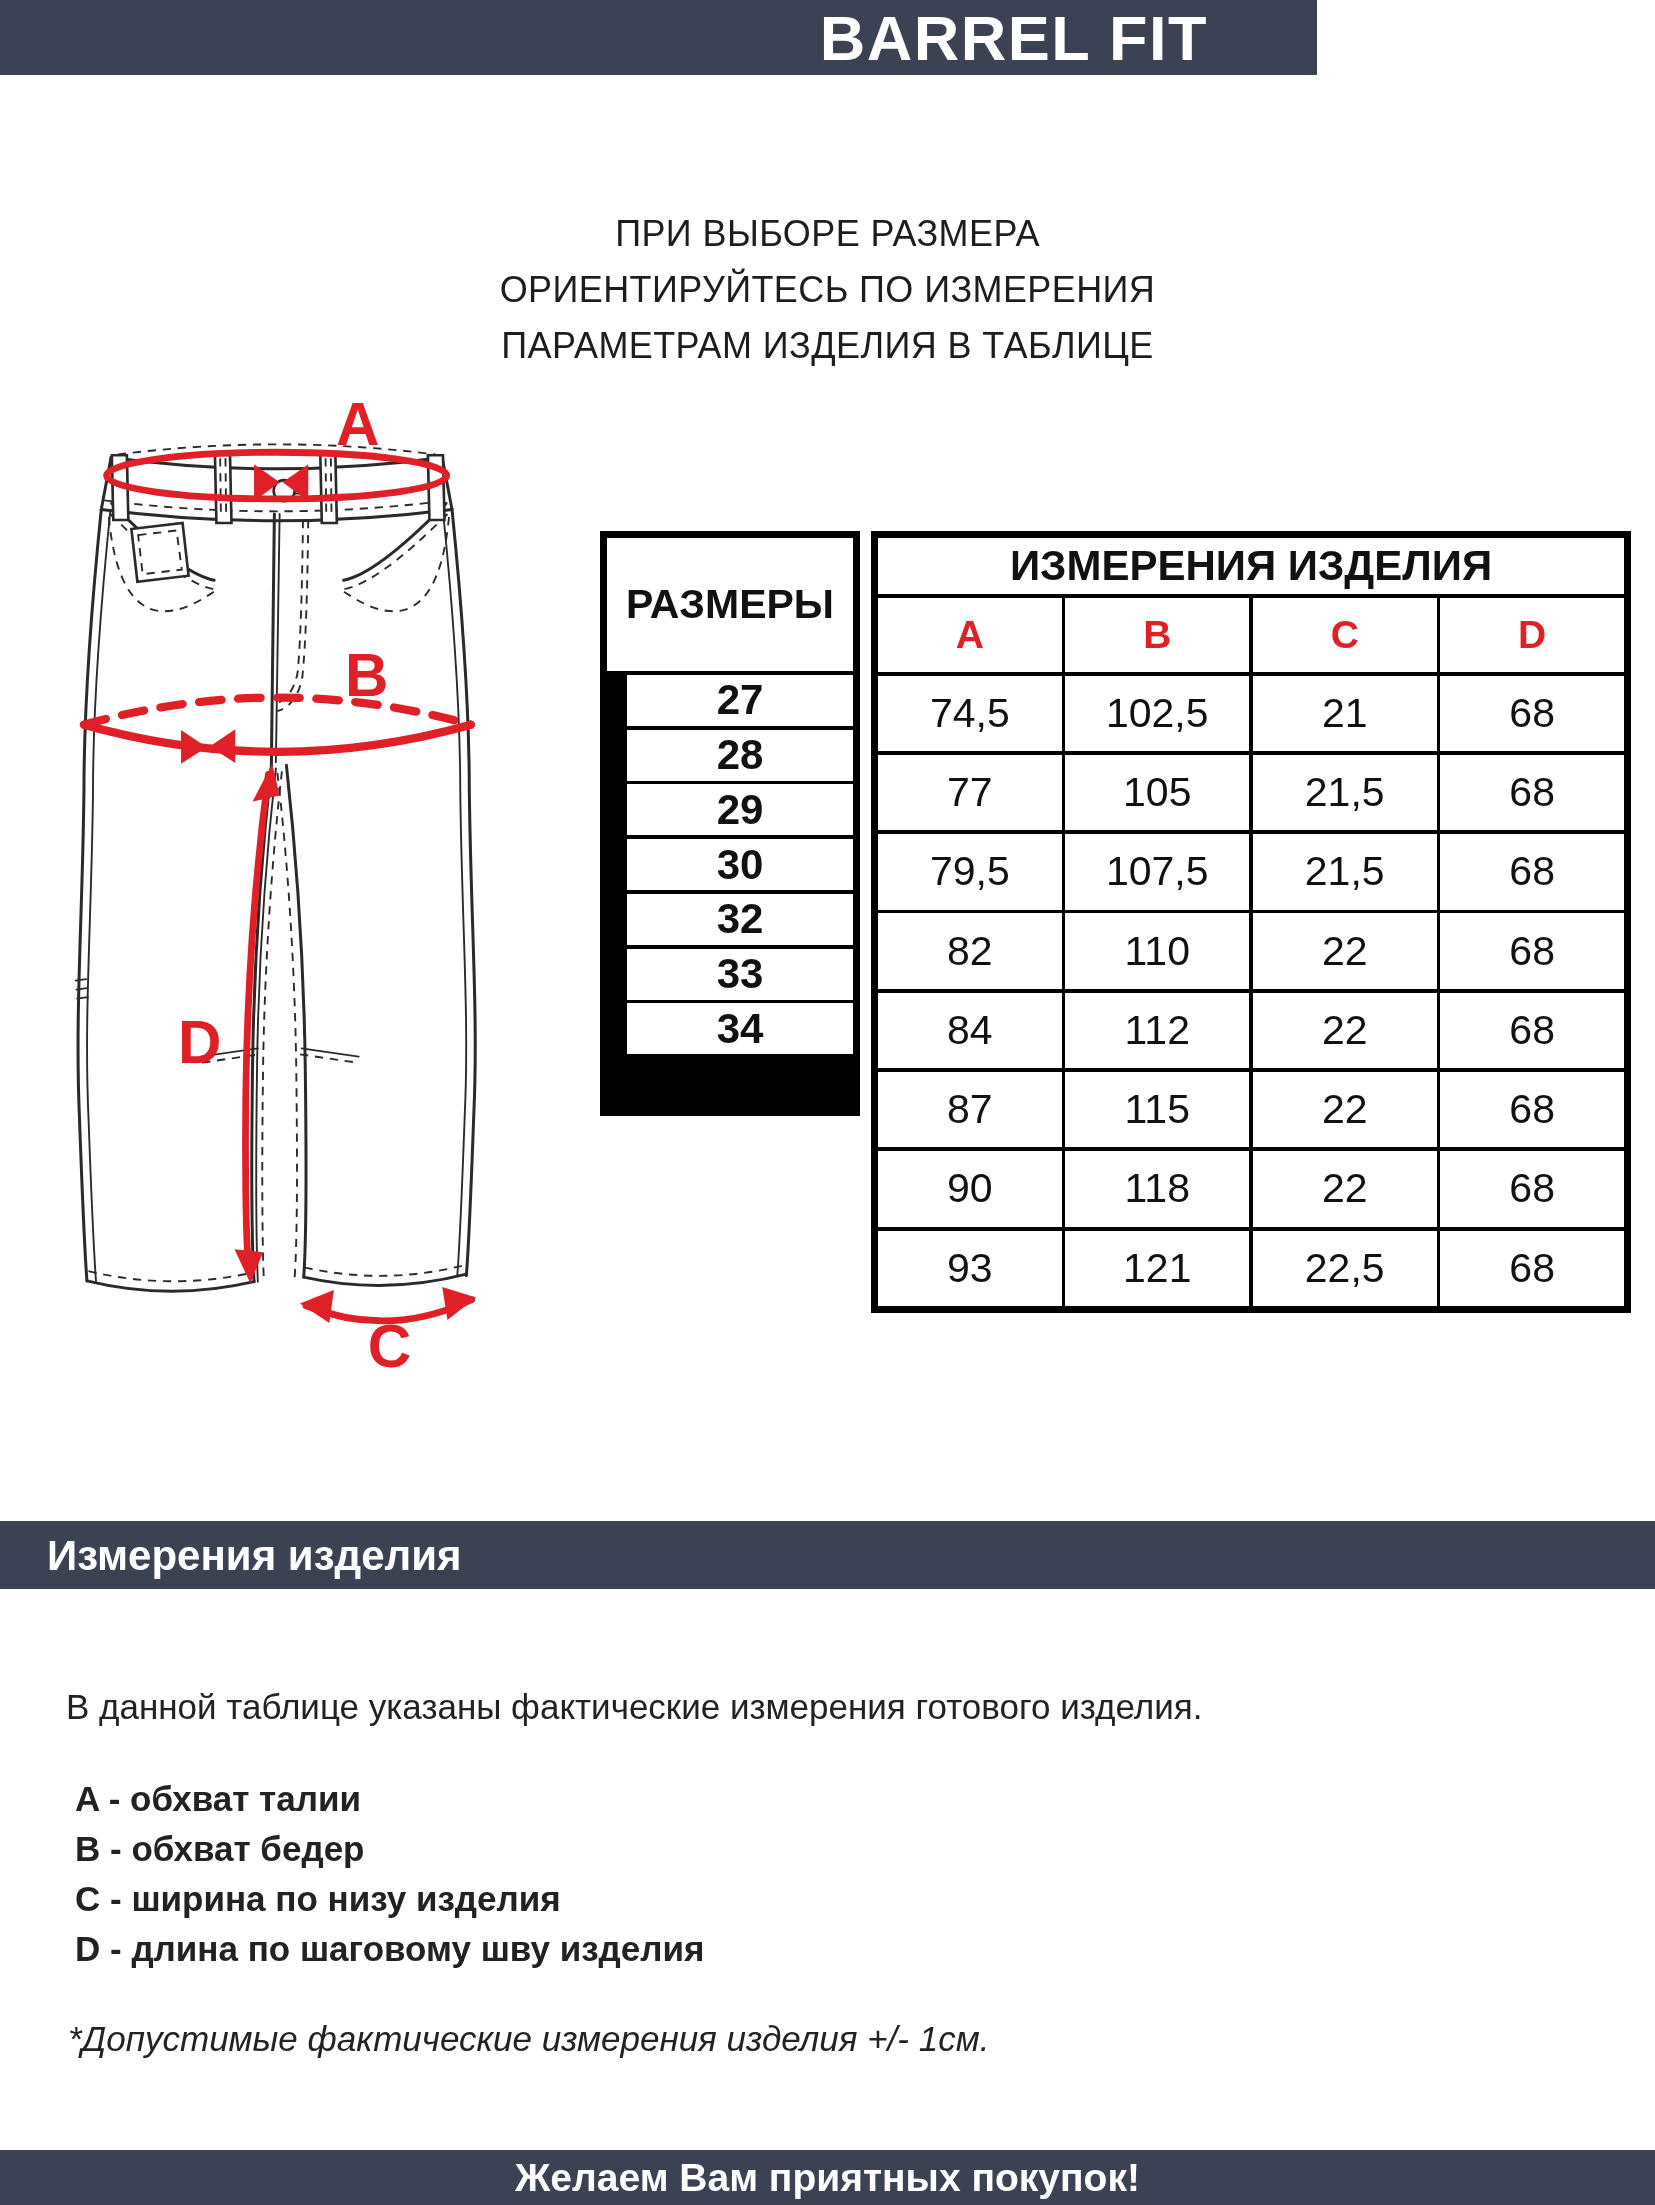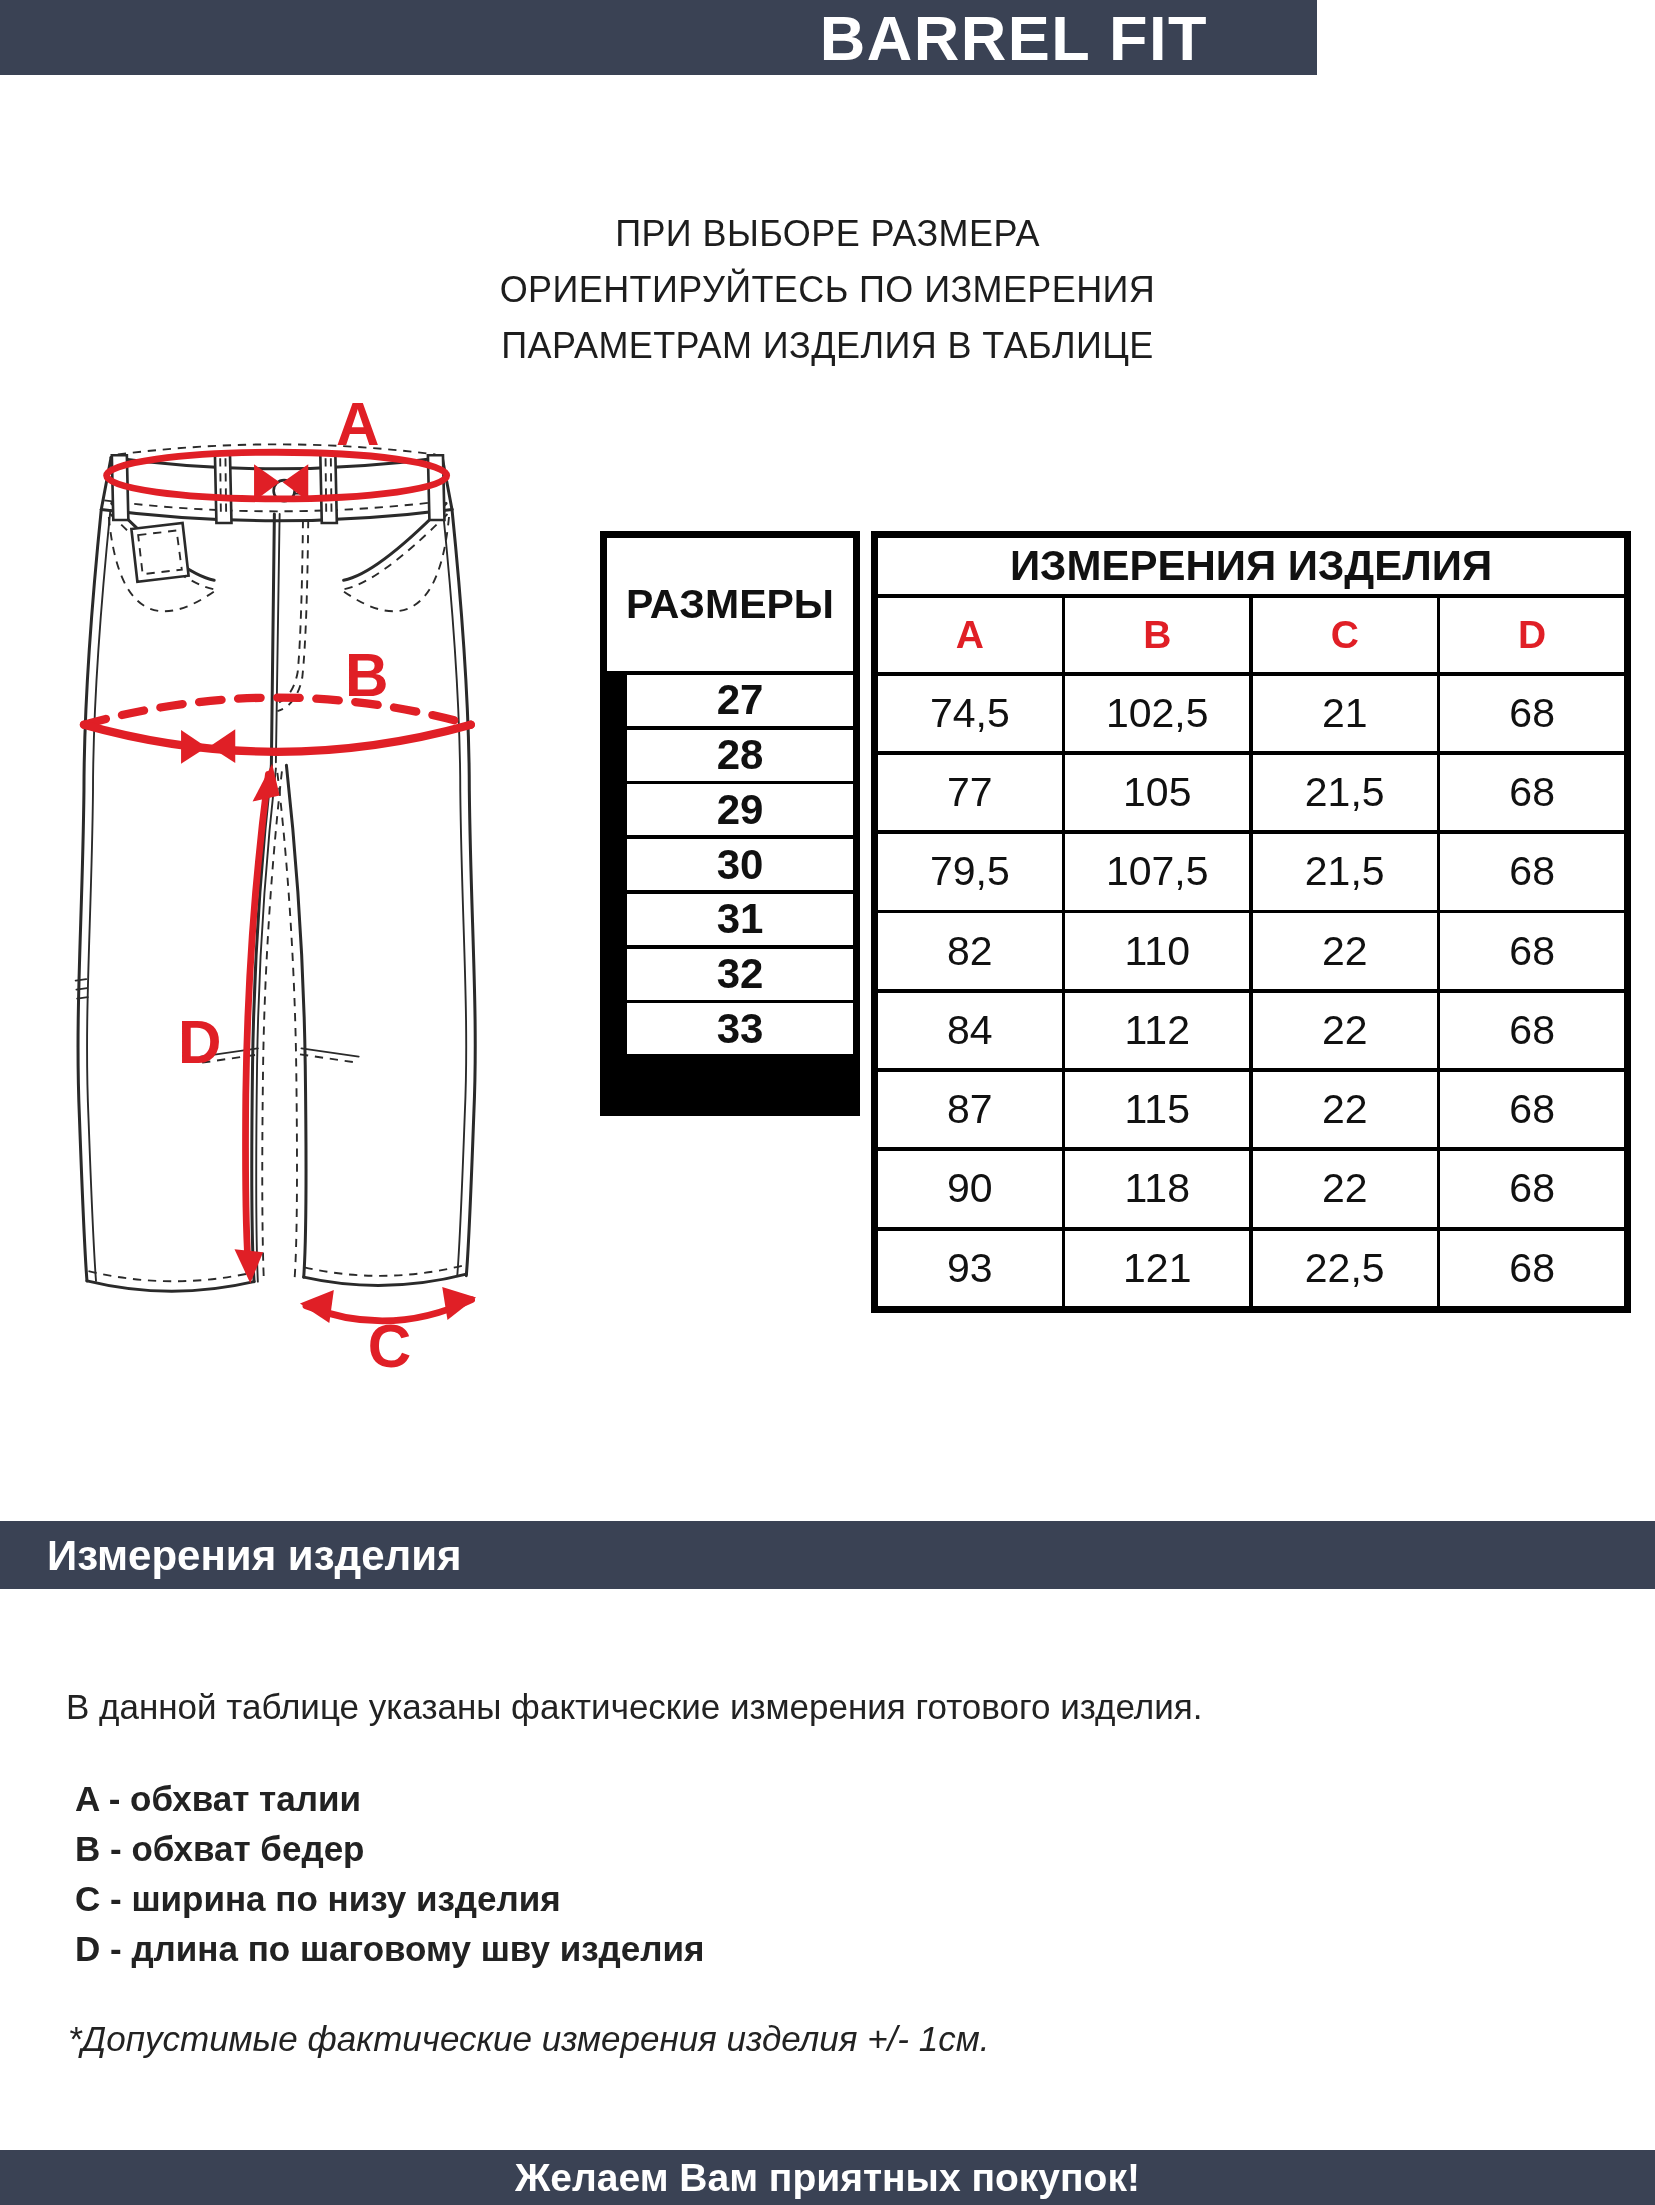--- a/index.html
+++ b/index.html
@@ -152,23 +152,23 @@
     <polygon class="red-fill" points="542,1219 497,1205 504,1249"></polygon>
     <text class="red-label" x="398" y="1312">C</text>
   </svg>
 
   <div class="sizes-box">
     <div class="cell sizes-header-cell">РАЗМЕРЫ</div>
     <div class="cell size-cell">27</div>
     <div class="cell size-cell">28</div>
     <div class="cell size-cell">29</div>
     <div class="cell size-cell">30</div>
-    <div class="cell size-cell">31</div>
     <div class="cell size-cell">32</div>
     <div class="cell size-cell">33</div>
+    <div class="cell size-cell">34</div>
   </div>
 
   <div class="meas-box">
     <div class="cell meas-header-cell">ИЗМЕРЕНИЯ ИЗДЕЛИЯ</div>
     <div class="cell col-header-cell">A</div>
     <div class="cell col-header-cell">B</div>
     <div class="cell col-header-cell">C</div>
     <div class="cell col-header-cell">D</div>
 
     <div class="cell val-cell">74,5</div>

